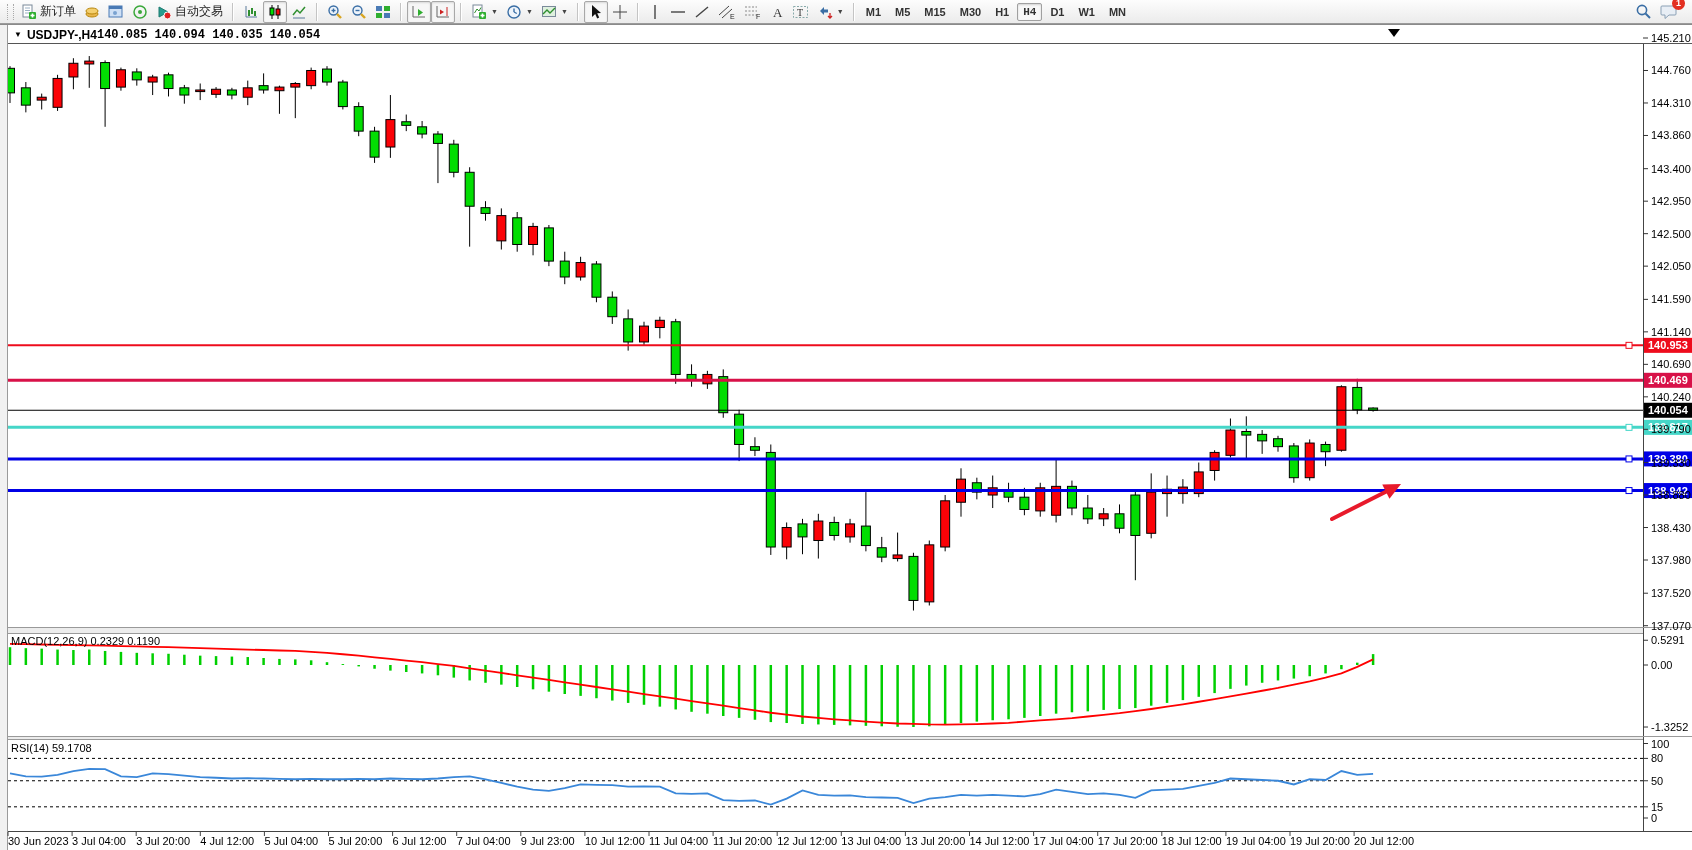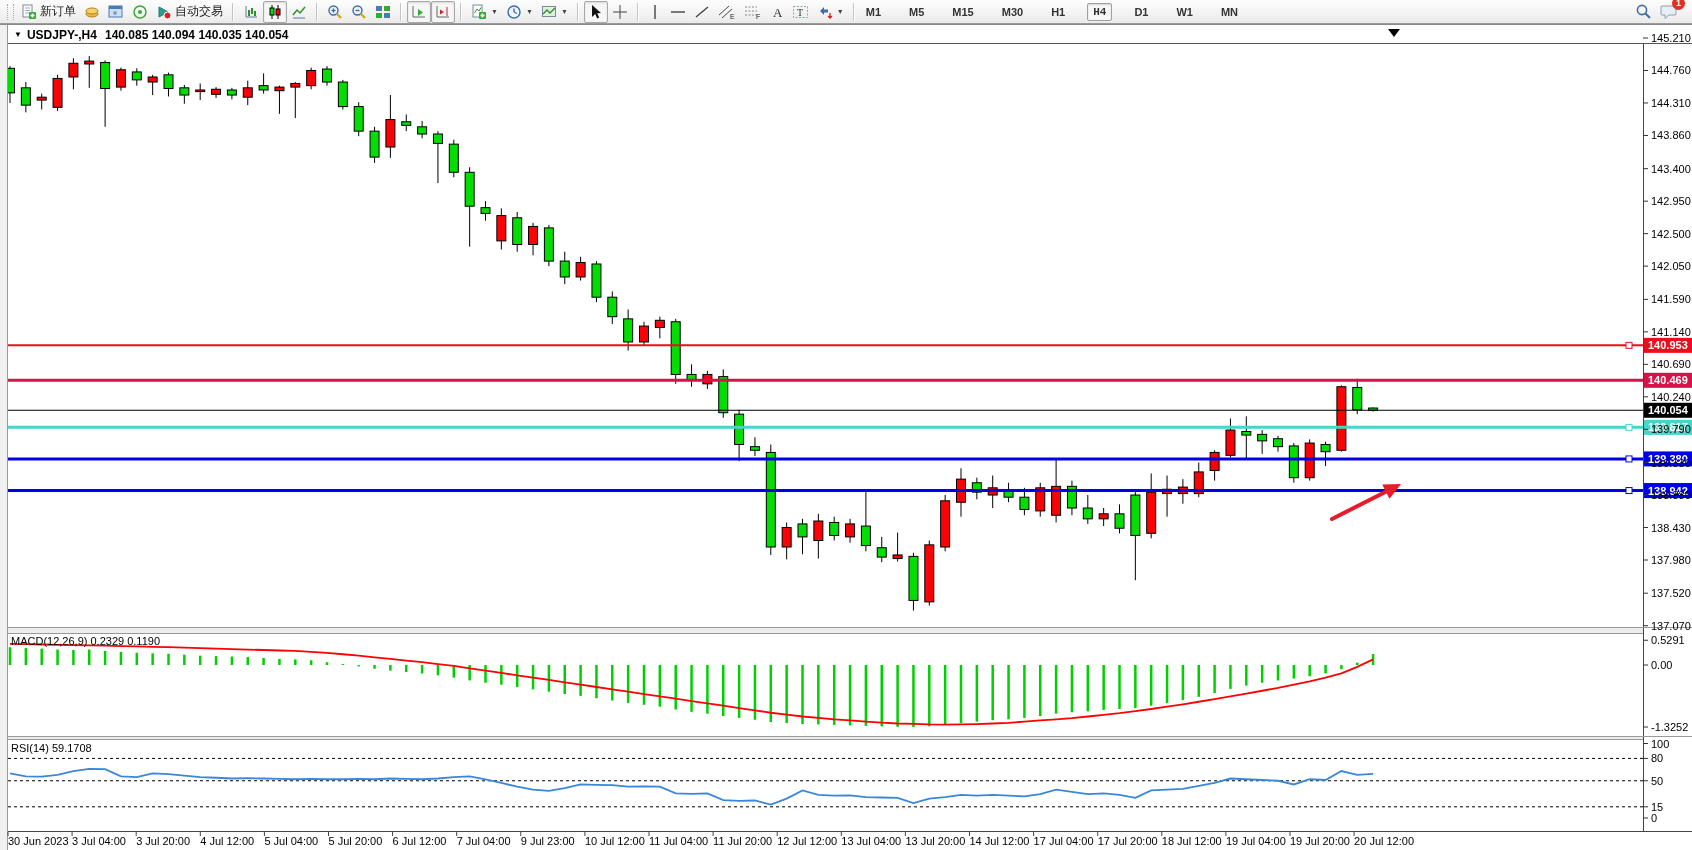--- a/index.html
+++ b/index.html
@@ -19,21 +19,21 @@
   .tf{font-size:11px;font-weight:bold;color:#333;padding:2px 5px;border:1px solid transparent;border-radius:2px;}
   .tf.active{background:#f8f8f8;border:1px solid #a0a0a0;box-shadow:inset 0 1px 2px rgba(0,0,0,.15);font-family:Liberation Mono, monospace;}
   .spacer{flex:1;}
   .badge{position:absolute;right:-4px;top:-5px;background:#e33022;color:#fff;border-radius:50%;
     width:13px;height:13px;font-size:9px;font-weight:bold;display:flex;align-items:center;justify-content:center;}
   .chatwrap{position:relative;margin-right:6px;}
   
   .wtitle{position:absolute;left:8px;top:26px;height:17px;z-index:2;display:flex;align-items:center;
     background:#fff;padding-left:6px;font-size:12px;font-weight:bold;color:#000;}
   .wtitle .tri{font-size:8px;margin-right:5px;color:#000;}
-  .wtitle .vals{margin-left:8px;font-weight:bold;}
+  .wtitle .vals{font-weight:bold;font-family:Liberation Mono, monospace;}
 </style>
 </head>
 <body>
 <div id="stage">
 
 <div class="toolbar">
   <div class="grip"></div>
 
   <div class="tbtn">
     <svg width="16" height="16">
@@ -231,21 +231,21 @@
   <div class="tbtn">
     <svg width="16" height="16">
           <path d="M3,7 L7,3 L7,5.5 L11,5.5 L11,8.5 L7,8.5 L7,11 Z" fill="#3a6ea5"></path>
           <path d="M13,9 L13,14 M11,12 L13,14 L15,12" stroke="#c22" fill="none" stroke-width="1.3"></path>
         </svg>
     <span class="dd">▼</span>
   </div>
 
   <div class="tsep"></div>
 
-  <div id="tf-group" style="display:flex;align-items:center;gap:16px;">
+  <div id="tf-group" style="display:flex;align-items:center;gap:2px;">
         <div class="tf">M1</div>
         <div class="tf">M5</div>
         <div class="tf">M15</div>
         <div class="tf">M30</div>
         <div class="tf">H1</div>
         <div class="tf active">H4</div>
         <div class="tf">D1</div>
         <div class="tf">W1</div>
         <div class="tf">MN</div>
       </div>

